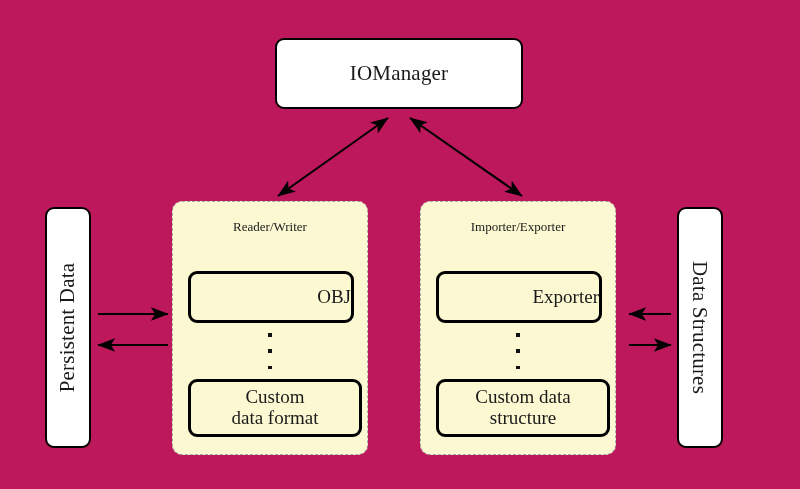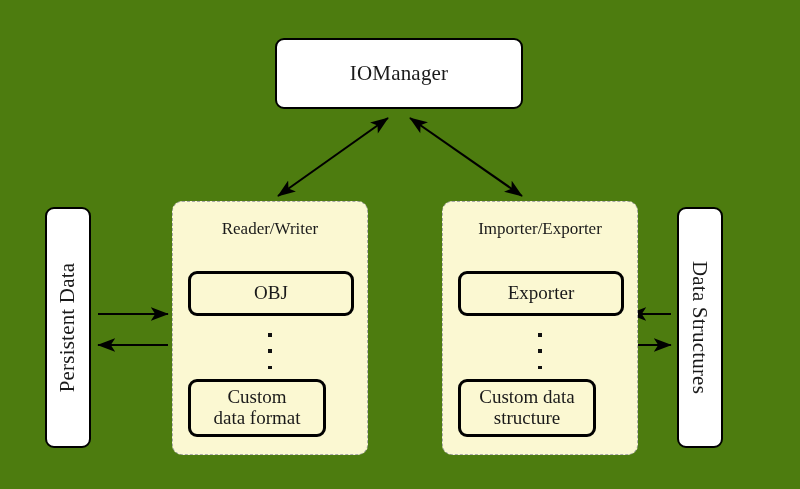--- a/index.html
+++ b/index.html
@@ -4,21 +4,21 @@
 <style>
   html, body {
     margin: 0;
     padding: 0;
     background: #ffffff;
   }
   #canvas {
     position: relative;
     width: 800px;
     height: 489px;
-    background: #4d7c0f;
+    background: #be185d;
     font-family: "Liberation Serif", "DejaVu Serif", serif;
     overflow: hidden;
   }
   svg.arrow-layer {
     position: absolute;
     left: 0;
     top: 0;
     width: 800px;
     height: 489px;
     pointer-events: none;
@@ -78,32 +78,32 @@
     border: 1.6px dashed #a8a8a8;
     border-radius: 10px;
   }
   #group-reader-writer {
     left: 172px;
     top: 201px;
     width: 196px;
     height: 254px;
   }
   #group-importer-exporter {
-    left: 442px;
+    left: 420px;
     top: 201px;
     width: 196px;
     height: 254px;
   }
   .group-title {
     position: absolute;
     top: 17px;
     left: 0;
     width: 100%;
     text-align: center;
-    font-size: 17px;
+    font-size: 13px;
     color: #1a1a1a;
     white-space: nowrap;
   }
 
   
   .inner-box {
     position: absolute;
     box-sizing: border-box;
     background: #FBF8D2;
     border: 3px solid #000000;
@@ -115,26 +115,27 @@
   }
   .inner-label {
     font-size: 19px;
     line-height: 1.08;
     color: #1a1a1a;
   }
   .item-top {
     left: 15px;
     top: 69px;
     width: 166px;
-    height: 45px;
+    height: 52px;
+    justify-content: flex-end;
   }
   .item-bottom {
     left: 15px;
     top: 177px;
-    width: 138px;
+    width: 174px;
     height: 58px;
   }
 
   
   .vdots {
     position: absolute;
     left: 0;
     width: 100%;
     top: 128px;
     height: 42px;

